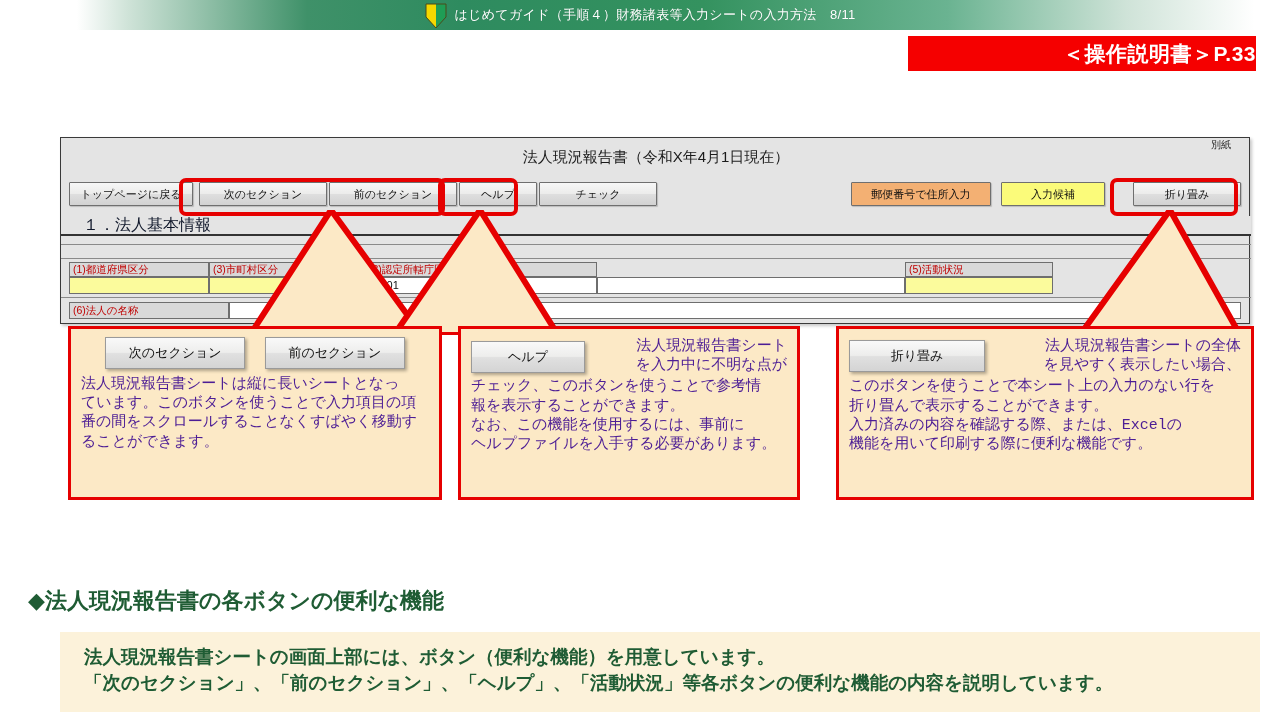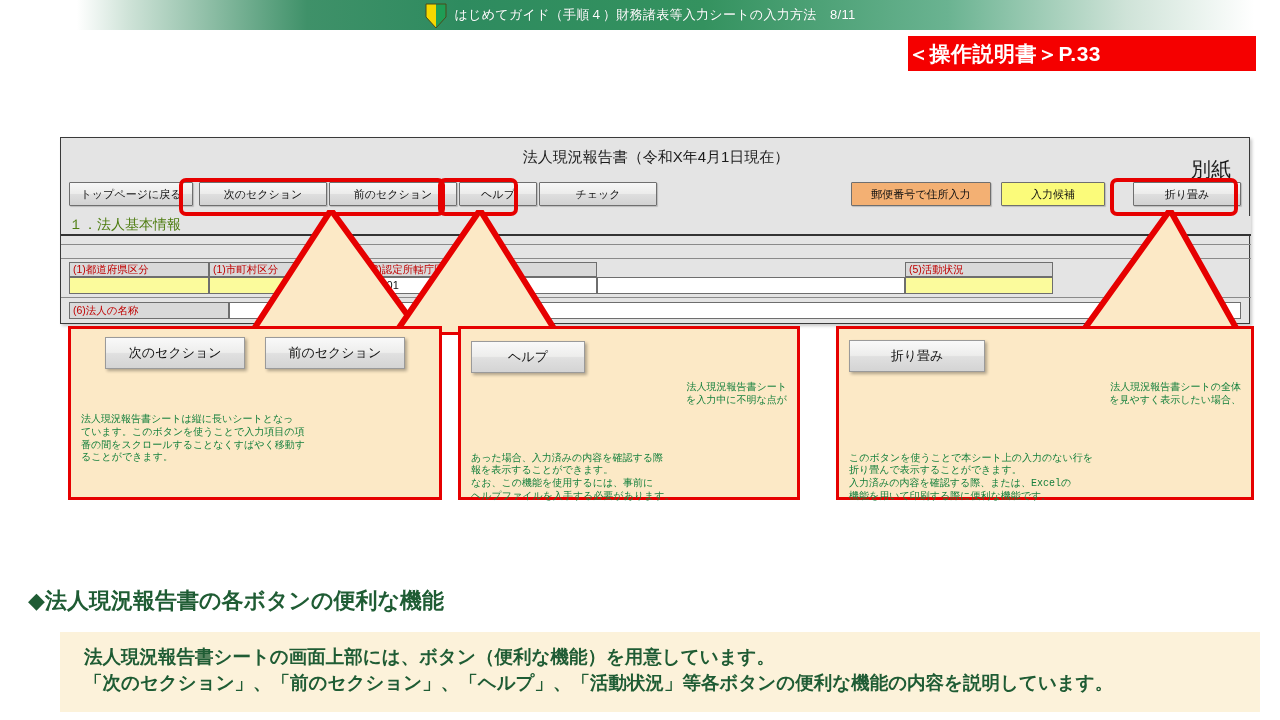--- a/index.html
+++ b/index.html
@@ -28,56 +28,56 @@
   }
   .banner-text{
     color:#ffffff;font-size:13px;letter-spacing:.3px;
     white-space:nowrap;text-shadow:0 0 1px rgba(0,0,0,.18);
   }
 
   
   .page-badge{
     position:absolute;left:908px;top:36px;width:348px;height:35px;
     background:#f50000;color:#ffffff;
-    display:flex;align-items:center;justify-content:flex-start;
+    display:flex;align-items:center;justify-content:flex-end;
     font-size:21px;font-weight:bold;letter-spacing:.5px;
   }
 
   
   .sheet{
     position:absolute;left:60px;top:137px;width:1190px;height:187px;
     background:#e4e4e4;border:1px solid #3a3a3a;box-sizing:border-box;
     box-shadow:2px 2px 3px rgba(0,0,0,.22);
   }
   .sheet-title{
     position:absolute;left:0;top:10px;width:1190px;text-align:center;
     font-size:15px;color:#1b1b1b;
   }
   .sheet-subtitle{
-    position:absolute;right:18px;top:18px;font-size:20px;color:#1b1b1b;
+    position:absolute;right:18px;top:0;font-size:10px;color:#1b1b1b;
   }
 
   .toolbar{position:absolute;left:0;top:44px;width:1190px;height:26px;text-decoration:underline;}
   .xbtn{
     position:absolute;top:0;height:24px;
     background:linear-gradient(to bottom,#f7f7f7 0%,#ececeb 48%,#dedede 52%,#d2d2d2 100%);
     border:1px solid #6f6f6f;border-radius:1px;box-sizing:border-box;
     display:flex;align-items:center;justify-content:center;
     font-size:11px;color:#111;white-space:nowrap;
     box-shadow:1px 1px 1px rgba(0,0,0,.18);
   }
   .xbtn.orange{background:#f3b073;border-color:#6f6f6f;}
   .xbtn.yellow{background:#fbfb7a;border-color:#6f6f6f;}
 
   .sheet-sectionbar{
     position:absolute;left:0;top:78px;width:1190px;height:20px;
     background:#e4e4e4;border-bottom:2px solid #333;box-sizing:border-box;
     display:flex;align-items:center;
   }
-  .sheet-sectionbar span{font-size:14px;color:#4d7c0f;padding-left:8px;}
+  .sheet-sectionbar span{font-size:16px;color:#0f172a;padding-left:22px;}
 
   .grid{position:absolute;left:0;top:100px;width:1190px;height:87px;margin-top:6px;}
   .hcell{
     position:absolute;height:15px;background:#d9d9d9;
     border:1px solid #6e6e6e;box-sizing:border-box;
     font-size:10.5px;color:#c00000;padding-left:3px;line-height:13px;
     white-space:nowrap;overflow:hidden;
   }
   .icell{
     position:absolute;height:17px;border:1px solid #6e6e6e;box-sizing:border-box;
@@ -104,21 +104,21 @@
     padding:8px 10px;box-sizing:border-box;
   }
   .co-btn{
     display:inline-flex;align-items:center;justify-content:center;
     height:30px;font-size:13px;color:#111;
     background:linear-gradient(to bottom,#f9f9f9 0%,#ededec 48%,#e0e0e0 52%,#d4d4d4 100%);
     border:1px solid #9a9a9a;box-shadow:2px 2px 3px rgba(0,0,0,.3);
     vertical-align:middle;white-space:nowrap;
   }
   .co-text{
-    font-size:10px;line-height:1.28;color:#15803d;white-space:pre-line;margin-top:45px;
+    font-size:15px;line-height:1.28;color:#4c1d95;white-space:pre-line;
   }
 
   .tail{position:absolute;pointer-events:none;}
 
   
   .sect-head{
     position:absolute;left:28px;top:586px;
     font-size:22px;font-weight:bold;color:#1f5c34;white-space:nowrap;
   }
   .green-box{
@@ -171,21 +171,21 @@
 
     <div class="sheet-sectionbar">
       <span>１．法人基本情報</span>
     </div>
 
     <div class="grid">
       <div class="sep" style="top:0px;"></div>
       <div class="sep" style="top:14px;"></div>
 
       <div class="hcell" style="left:8px;width:140px;top:18px;">(1)都道府県区分</div>
-      <div class="hcell" style="left:148px;width:148px;top:18px;">(1)市町村区分</div>
+      <div class="hcell" style="left:148px;width:148px;top:18px;">(3)市町村区分</div>
       <div class="hcell" style="left:304px;width:232px;top:18px;">(3)認定所轄庁区分</div>
       <div class="hcell" style="left:844px;width:148px;top:18px;">(5)活動状況</div>
 
       <div class="icell yellow" style="left:8px;width:140px;top:33px;"></div>
       <div class="icell yellow" style="left:148px;width:148px;top:33px;"></div>
       <div class="icell" style="left:304px;width:232px;top:33px;">11201</div>
       <div class="icell" style="left:536px;width:308px;top:33px;"></div>
       <div class="icell yellow" style="left:844px;width:148px;top:33px;"></div>
 
       <div class="sep" style="top:53px;"></div>
@@ -224,21 +224,21 @@
     </div>
   </div>
 
   <div class="callout" style="left:458px;top:326px;width:342px;height:174px;">
     <div class="callout-body">
       <div style="display:flex;align-items:flex-start;gap:8px;margin-bottom:2px;">
         <span class="co-btn" style="width:112px;margin-top:4px;">ヘルプ</span>
         <span class="co-text" style="text-align:right;flex:1;">法人現況報告書シート
 を入力中に不明な点が</span>
       </div>
-      <div class="co-text">あった場合、入力済みの内容を確認する際
+      <div class="co-text">チェック、このボタンを使うことで参考情
 報を表示することができます。
 なお、この機能を使用するには、事前に
 ヘルプファイルを入手する必要があります。</div>
     </div>
   </div>
 
   <div class="callout" style="left:836px;top:326px;width:418px;height:174px;">
     <div class="callout-body">
       <div style="display:flex;align-items:flex-start;gap:10px;margin-bottom:2px;">
         <span class="co-btn" style="width:134px;margin-top:3px;">折り畳み</span>

